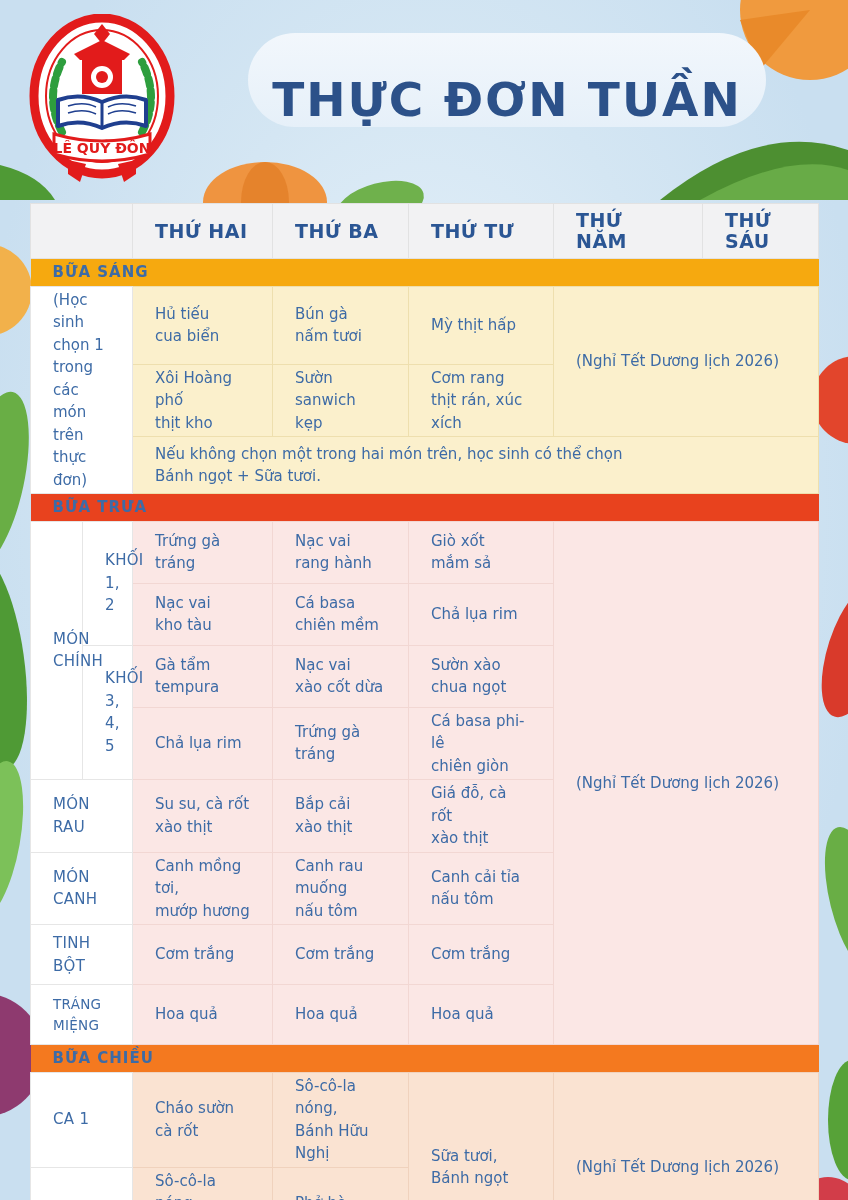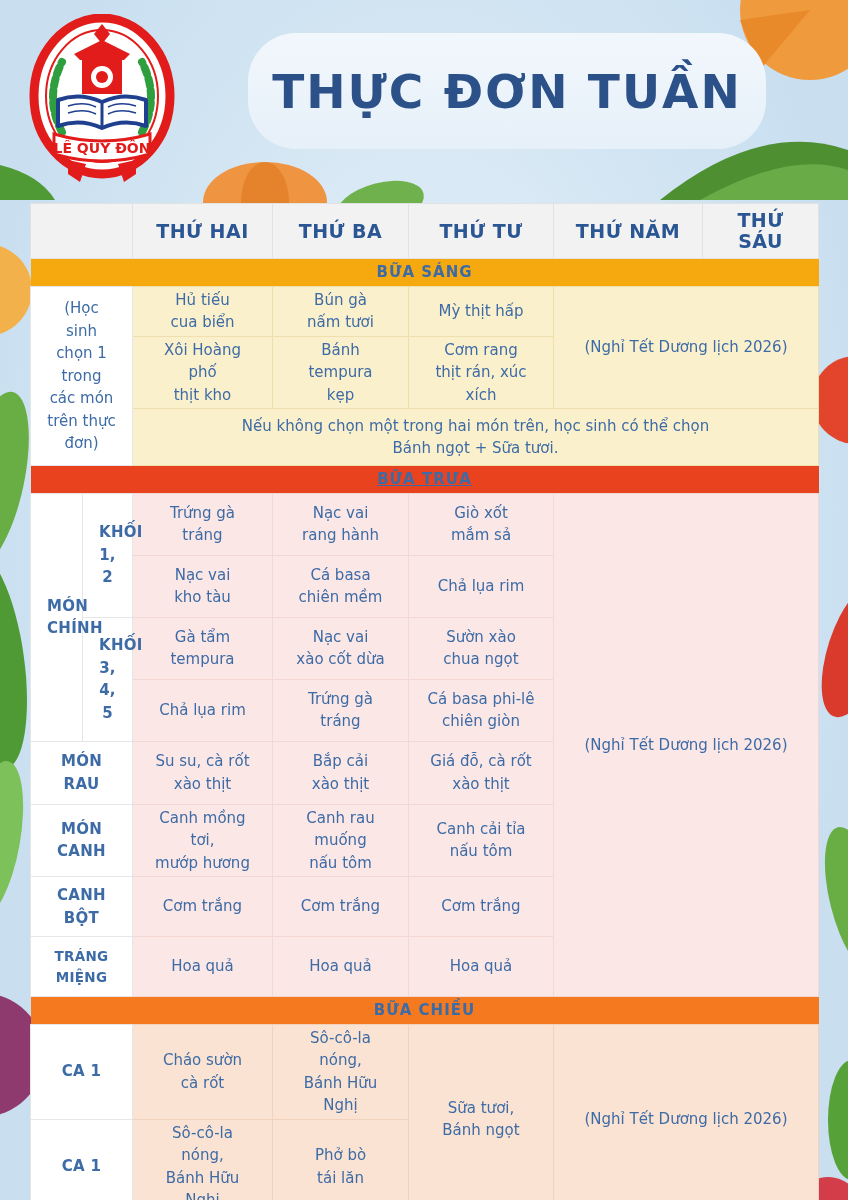--- a/index.html
+++ b/index.html
@@ -4,43 +4,43 @@
 <style>
   html,body{margin:0;padding:0;}
   body{font-family:"DejaVu Sans","Liberation Sans",sans-serif;}
   #page{position:relative;width:848px;height:1200px;overflow:hidden;
         background:radial-gradient(ellipse at 50% 42%, #e9f3fb 0%, #d4e6f3 45%, #c9dff0 75%);}
   svg{display:block;}
   .deco{position:absolute;left:0;top:0;width:848px;height:1200px;pointer-events:none;}
 
   
   .logo{position:absolute;left:28px;top:14px;width:148px;height:172px;}
-  .title-pill{position:absolute;left:248px;top:33px;width:518px;height:116px;border-radius:48px;
+  .title-pill{position:absolute;left:248px;top:33px;width:518px;height:94px;border-radius:48px;
               background:linear-gradient(180deg,#f2f7fc 0%,#e6f0f9 100%);
-              display:flex;align-items:center;justify-content:center;}
+              display:flex;align-items:flex-end;justify-content:center;}
   .title-pill .t{color:#2c5189;font-size:47px;font-weight:bold;letter-spacing:2px;}
   .date-pill{position:absolute;left:283px;top:130px;width:452px;height:58px;border-radius:30px;
              background:#d9e9f6;display:flex;align-items:center;justify-content:center;}
   .date-pill .t{color:#2c5189;font-size:31px;font-weight:bold;letter-spacing:1px;}
 
   
   table.menu{position:absolute;left:30px;top:203px;width:788px;border-collapse:collapse;table-layout:fixed;}
-  table.menu td{text-align:center;vertical-align:middle;white-space:pre-line;line-height:1.5;
-                font-size:15px;color:#3d6ba6;padding:2px 16px;box-sizing:border-box;}
+  table.menu td{text-align:left;vertical-align:middle;white-space:pre-line;line-height:1.5;
+                font-size:15px;color:#3d6ba6;padding:2px 22px;box-sizing:border-box;}
   tr.hdr td{background:#f2f2f3;border:1px solid #e2e2e2;color:#2b5694;font-weight:bold;font-size:19px;letter-spacing:0.5px;height:55px;line-height:1.1;}
   td.bar{color:#ffffff;font-weight:bold;font-size:20px;letter-spacing:1px;height:19px;border:none;line-height:1;}
   td.bar-sang{background:#f6a90f;}
-  td.bar-trua{background:#e8421e;text-decoration:underline;}
+  td.bar-trua{background:#e8421e;}
   td.bar-chieu{background:#f4791f;}
   td.b-cell{background:#fbf0cc;border:1px solid #eedfae;}
   td.l-cell{background:#fbe7e5;border:1px solid #f2d7d3;}
   td.a-cell{background:#fae3d2;border:1px solid #f0d2bd;}
   td.side{background:#ffffff;border:1px solid #e6e6e6;color:#2b5694;font-weight:bold;}
   td.side-note{font-weight:normal;color:#3d6ba6;font-size:14.5px;}
-  td.lbl{font-weight:bold;color:#2b5694;letter-spacing:0.3px;}
+  td.lbl{font-weight:normal;color:#2b5694;letter-spacing:0.3px;}
 </style>
 </head>
 <body>
 
 <div id="page">
 
   <svg class="deco" viewBox="0 0 848 1200">
 
     <g>
       <circle cx="810" cy="10" r="70" fill="#f09a3e"></circle>
@@ -158,21 +158,21 @@
       <td class="b-cell">Hủ tiếu
 cua biển</td>
       <td class="b-cell">Bún gà
 nấm tươi</td>
       <td class="b-cell">Mỳ thịt hấp</td>
       <td colspan="2" rowspan="2" class="b-cell">(Nghỉ Tết Dương lịch 2026)</td>
     </tr>
     <tr style="height:62px">
       <td class="b-cell">Xôi Hoàng phố
 thịt kho</td>
-      <td class="b-cell">Bánh tempura
+      <td class="b-cell">Sườn sanwich
 kẹp</td>
       <td class="b-cell">Cơm rang
 thịt rán, xúc xích</td>
     </tr>
     <tr style="height:57px">
       <td colspan="5" class="b-cell">Nếu không chọn một trong hai món trên, học sinh có thể chọn
 Bánh ngọt + Sữa tươi.</td>
     </tr>
 
     <tr>
@@ -226,21 +226,21 @@
     <tr style="height:57px">
       <td colspan="2" class="side lbl">MÓN CANH</td>
       <td class="l-cell">Canh mồng tơi,
 mướp hương</td>
       <td class="l-cell">Canh rau muống
 nấu tôm</td>
       <td class="l-cell">Canh cải tỉa
 nấu tôm</td>
     </tr>
     <tr style="height:60px">
-      <td colspan="2" class="side lbl">CANH BỘT</td>
+      <td colspan="2" class="side lbl">TINH BỘT</td>
       <td class="l-cell">Cơm trắng</td>
       <td class="l-cell">Cơm trắng</td>
       <td class="l-cell">Cơm trắng</td>
     </tr>
     <tr style="height:60px">
       <td colspan="2" class="side lbl" style="font-size:13.5px">TRÁNG MIỆNG</td>
       <td class="l-cell">Hoa quả</td>
       <td class="l-cell">Hoa quả</td>
       <td class="l-cell">Hoa quả</td>
     </tr>

